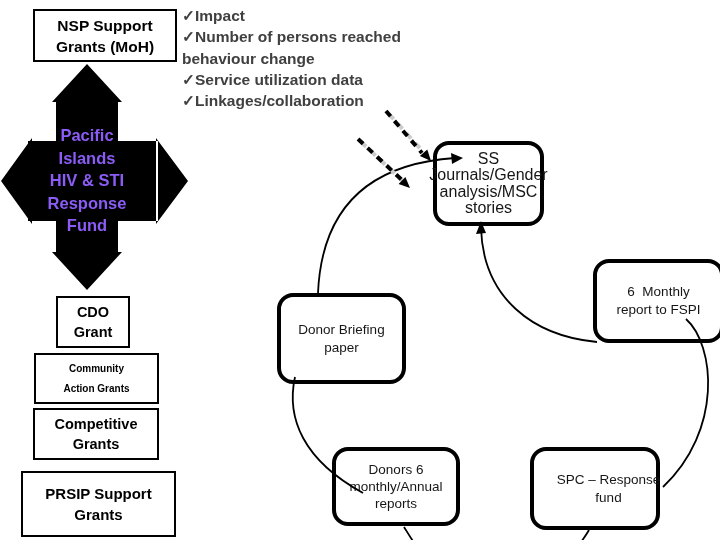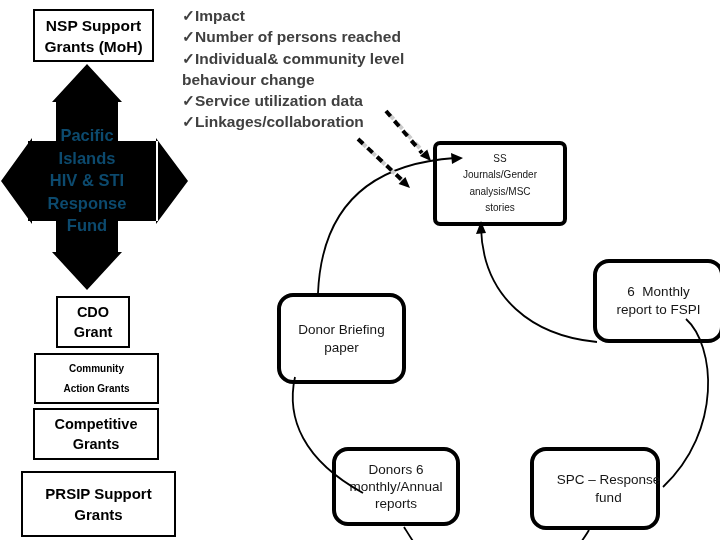--- a/index.html
+++ b/index.html
@@ -9,33 +9,33 @@
   }
   svg.layer{position:absolute;left:0;top:0;width:720px;height:540px;pointer-events:none;}
   .back{z-index:1;}
   .front{z-index:5;}
   .box{position:absolute;box-sizing:border-box;background:#fff;
        display:flex;flex-direction:column;align-items:center;justify-content:center;
        text-align:center;z-index:3;}
   .sq{border:2.5px solid #000;font-weight:bold;}
   .rd{border:4px solid #000;border-radius:16px;font-weight:normal;color:#161616;}
   .ln{display:block;white-space:pre;}
-  .nsp{left:33px;top:9px;width:121px;height:53px;font-size:15.5px;line-height:21px;}
+  .nsp{left:33px;top:9px;width:144px;height:53px;font-size:15.5px;line-height:21px;}
   .cdo{left:56px;top:296px;width:74px;height:52px;font-size:14.5px;line-height:20px;}
   .community{left:34px;top:353px;width:125px;height:51px;font-size:10px;line-height:20px;}
   .competitive{left:33px;top:408px;width:126px;height:52px;font-size:14.5px;line-height:20px;}
   .prsip{left:21px;top:471px;width:155px;height:66px;font-size:15px;line-height:21px;}
-  .ss{left:433px;top:141px;width:134px;height:85px;font-size:10px;line-height:16.5px;border-radius:7px;}
+  .ss{left:433px;top:141px;width:111px;height:85px;font-size:16px;line-height:16.5px;}
   .donorbrief{left:277px;top:293px;width:129px;height:91px;font-size:13.5px;line-height:18px;}
   .monthly{left:593px;top:259px;width:131px;height:84px;font-size:13.5px;line-height:18px;}
   .donors{left:332px;top:447px;width:128px;height:79px;font-size:13.5px;line-height:17px;}
   .spc{left:530px;top:447px;width:130px;height:83px;font-size:13.5px;line-height:18px;padding-left:27px;}
   .hub-text{
     position:absolute;left:7px;top:124px;width:160px;z-index:2;
-    text-align:center;color:#0c4a6e;font-weight:bold;font-size:16.5px;line-height:22.5px;
+    text-align:center;color:#8b5cf6;font-weight:bold;font-size:16.5px;line-height:22.5px;
   }
   .indicators{
     position:absolute;left:182px;top:5px;width:250px;z-index:2;
     color:#404040;font-weight:bold;font-size:15.5px;line-height:21.3px;
   }
   .indicators .row{white-space:pre;}
 </style>
 </head>
 <body>
 
@@ -54,21 +54,20 @@
     <span class="ln">Pacific</span>
     <span class="ln">Islands</span>
     <span class="ln">HIV &amp; STI</span>
     <span class="ln">Response</span>
     <span class="ln">Fund</span>
   </div>
 
   <div class="indicators">
     <div class="row"><span>✓</span><span>Impact</span></div>
     <div class="row"><span>✓</span><span>Number of persons reached</span></div>
-    <div class="row"><span>✓</span><span>Individual&amp; community level</span></div>
     <div class="row"><span></span><span>behaviour change</span></div>
     <div class="row"><span>✓</span><span>Service utilization data</span></div>
     <div class="row"><span>✓</span><span>Linkages/collaboration</span></div>
   </div>
 
   <div class="box sq nsp">
     <span class="ln">NSP Support</span>
     <span class="ln">Grants (MoH)</span>
   </div>
   <div class="box sq cdo">

